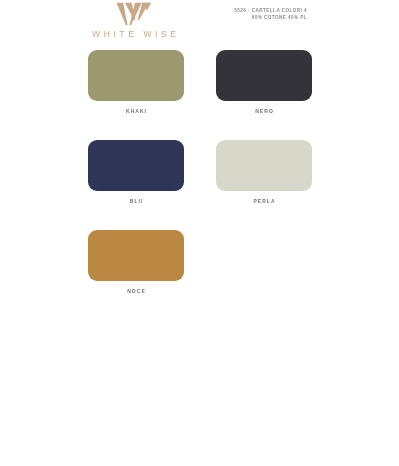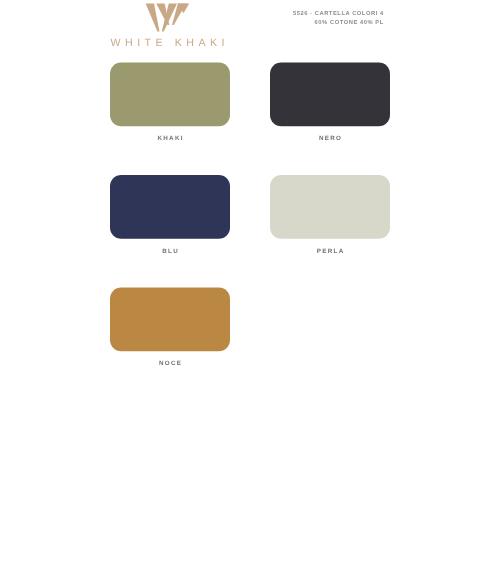--- a/index.html
+++ b/index.html
@@ -114,21 +114,21 @@
     <div class="brand">
       <span class="brand-mark">
         <svg viewBox="0 0 38 24" width="38" height="24" aria-hidden="true">
           <polygon points="1.5,0.8 8.2,0.8 12.6,23.2 10.9,23.2" fill="#c9a888"></polygon>
           <polygon points="10.0,0.8 16.7,0.8 20.4,18.0 19.0,18.0" fill="#c9a888"></polygon>
           <polygon points="16.0,23.2 14.4,23.2 20.0,0.8 26.6,0.8" fill="#c9a888"></polygon>
           <polygon points="24.0,18.0 22.6,18.0 27.3,0.8 33.9,0.8" fill="#c9a888"></polygon>
           <polygon points="27.0,0.8 36.4,0.8 31.8,8.6" fill="#c9a888"></polygon>
         </svg>
       </span>
-      <span class="brand-name" style="color: rgb(201, 168, 136);">WHITE KHAKI</span>
+      <span class="brand-name" style="color: rgb(201, 168, 136);">WHITE WISE</span>
     </div>
 
     <div class="meta">
       <span class="meta-line">5526 - CARTELLA COLORI 4</span>
       <span class="meta-line">60% COTONE 40% PL</span>
     </div>
 
   </div>
 
   <div class="swatch-grid">

